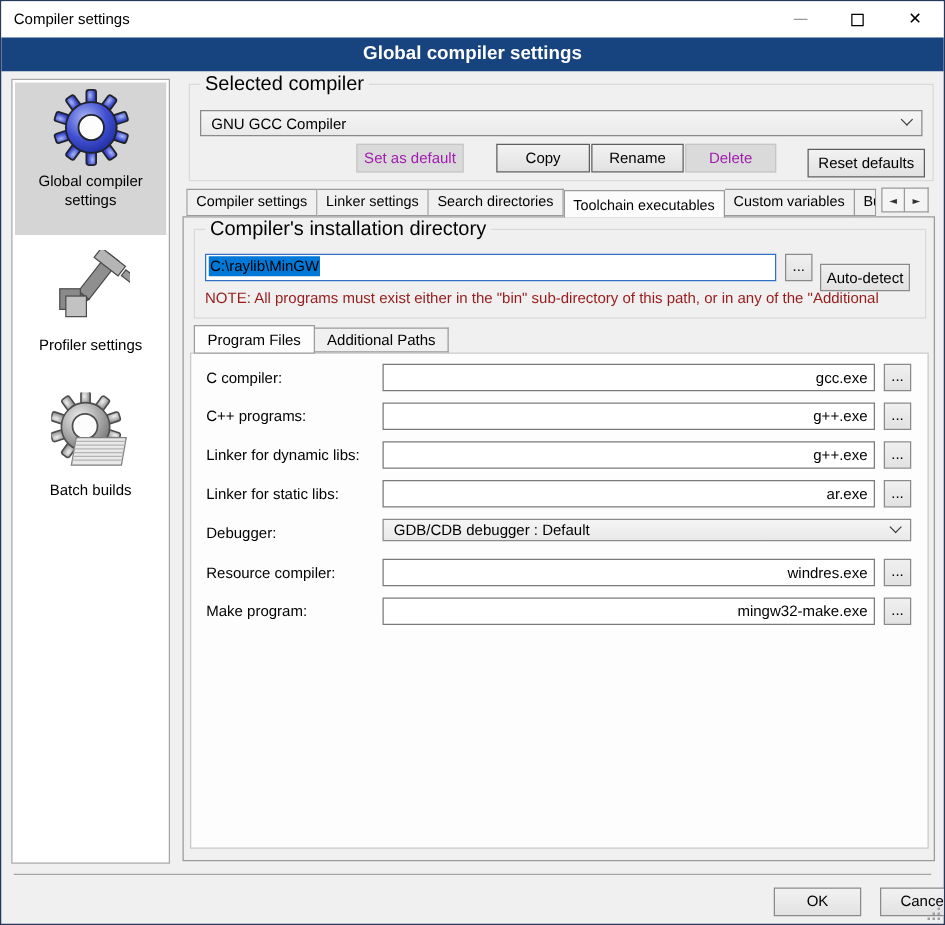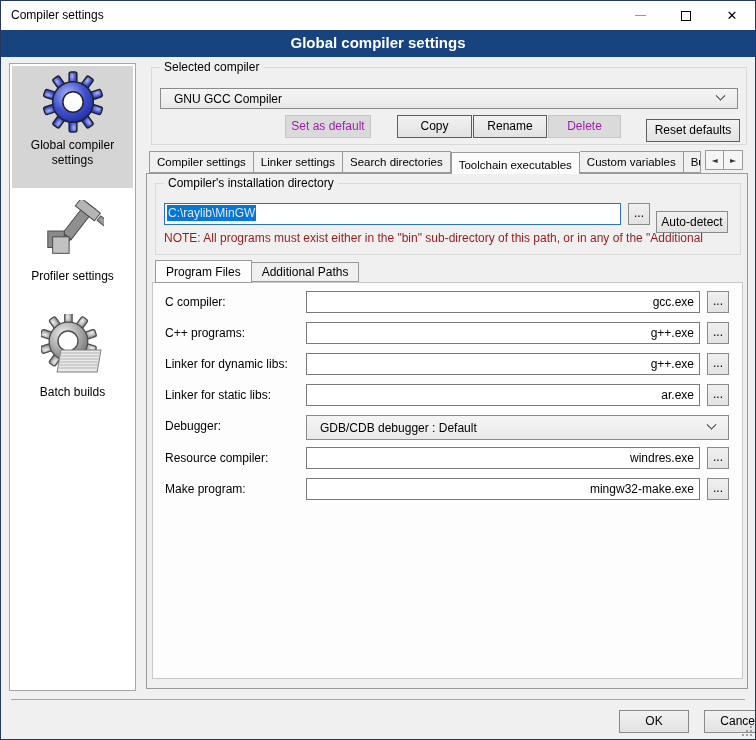--- a/index.html
+++ b/index.html
@@ -26,25 +26,25 @@
   .sidebar { position:absolute; left:8px; top:62px; width:127px; height:628px;
              background:#fff; border:1px solid #a6a6a6; }
   .side-item { position:absolute; left:2px; right:2px; text-align:center; cursor:default; }
   .side-item.selected { background:#d5d5d5; }
   .side-item .icon-wrap { display:flex; justify-content:center; }
   .side-label { font-size:12px; line-height:15px; margin-top:5px; padding:0 6px; }
 
   
   .groupbox { position:absolute; border:1px solid #d9d9d9; }
   .legend { position:absolute; top:-8px; left:8px; background:#f0f0f0; padding:0 4px;
-            font-size:12px; line-height:15px; }
+            font-size:16px; line-height:15px; }
 
   
   .combo { border:1px solid #8a8a8a; background:linear-gradient(#f5f5f5,#e9e9e9);
-           display:flex; align-items:center; padding:0 13px; font-size:12px; }
+           display:flex; align-items:center; padding:0 8px; font-size:12px; }
   .chev { width:7px; height:7px; border-right:1.5px solid #3c3c3c; border-bottom:1.5px solid #3c3c3c;
           transform:rotate(45deg) translate(-2px,-2px); margin-left:auto; flex:none; }
   .btn { position:absolute; height:23px; background:linear-gradient(#f2f2f2,#e2e2e2);
          border:1px solid #5e5e5e; font-size:12px; text-align:center; line-height:21px; }
   .btn.disabled { background:#dadada; border-color:#c6c6c6; color:#a21caf; }
 
   
   .group-compiler { left:150px; top:66px; width:596px; height:78px; }
   .compiler-combo { position:absolute; left:8px; right:8px; top:20px; height:21px; }
 
@@ -64,21 +64,21 @@
   .arrow-btn + .arrow-btn { border-left:none; }
 
   
   .tab-panel { position:absolute; left:145px; top:172px; width:602px; height:516px;
                border:1px solid #9a9a9a; background:#f0f0f0; }
 
   .group-install { left:8px; top:9px; width:586px; height:72px; }
   .path-input { position:absolute; left:8px; top:19px; width:457px; height:22px;
                 background:#fff; border:1px solid #2f6fc4; padding:2px 2px; overflow:hidden;
                 white-space:nowrap; font-size:12px; }
-  .sel-text { background:#0078d7; color:#e5e5e5; padding:1px 1px; }
+  .sel-text { background:#0078d7; color:#000000; padding:1px 1px; }
   .mini-btn { height:22px; background:linear-gradient(#f0f0f0,#e2e2e2); border:1px solid #8a8a8a;
               font-size:12px; text-align:center; line-height:18px; position:absolute; }
   .browse-main { left:472px; top:19px; width:22px; }
   .autodetect { left:500px; top:27px; width:72px; line-height:20px; }
   .note { position:absolute; left:8px; top:47px; right:-6px; color:#981b1b;
           white-space:nowrap; overflow:hidden; font-size:12px; }
 
   
   .subtabs { position:absolute; left:8px; top:86px; display:flex; z-index:2; }
   .subtab { padding:0 10px; white-space:nowrap; font-size:12px; height:20px; line-height:19px;
@@ -88,21 +88,21 @@
                    position:relative; z-index:3; }
   .inner-panel { position:absolute; left:5px; top:108px; width:591px; height:397px;
                  background:#fdfdfd; border:1px solid #c8c8c8; }
 
   .field-row { position:absolute; left:12px; right:10px; height:23px; }
   .field-label { position:absolute; left:0; top:4px; font-size:12px; }
   .field-input { position:absolute; left:141px; top:0; width:394px; height:22px;
                  border:1px solid #7a7a7a; background:#fff; padding:0 5px; font-size:12px;
                  font-family:"Liberation Sans", sans-serif;text-align:right; }
   .field-browse { left:542px; top:0; width:22px; }
-  .field-select { position:absolute; left:141px; top:0; width:423px; height:25px; }
+  .field-select { position:absolute; left:141px; top:0; width:423px; height:18px; }
 
   
   .divider { position:absolute; left:10px; right:10px; top:698px; border-top:1px solid #a5a5a5; }
   .footer-btn { position:absolute; top:709px; width:70px; height:23px;
                 background:linear-gradient(#f2f2f2,#e2e2e2); border:1px solid #8a8a8a;
                 font-size:12px; text-align:center; line-height:21px;margin-left:32px; }
   .ok-btn { left:586px; } .cancel-btn { left:671px; }
   .grip { position:absolute; right:3px; bottom:3px; width:10px; height:10px; }
   .grip i { position:absolute; width:2px; height:2px; background:#a0a0a0; }
 </style>

